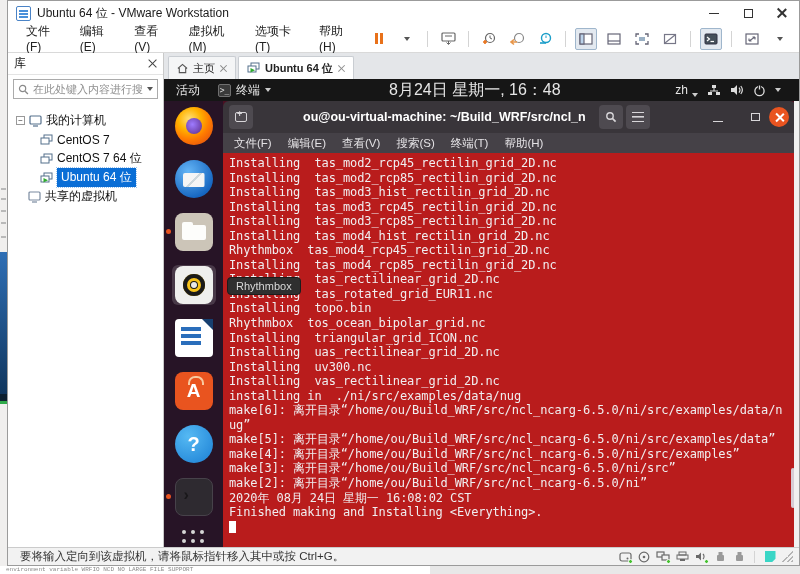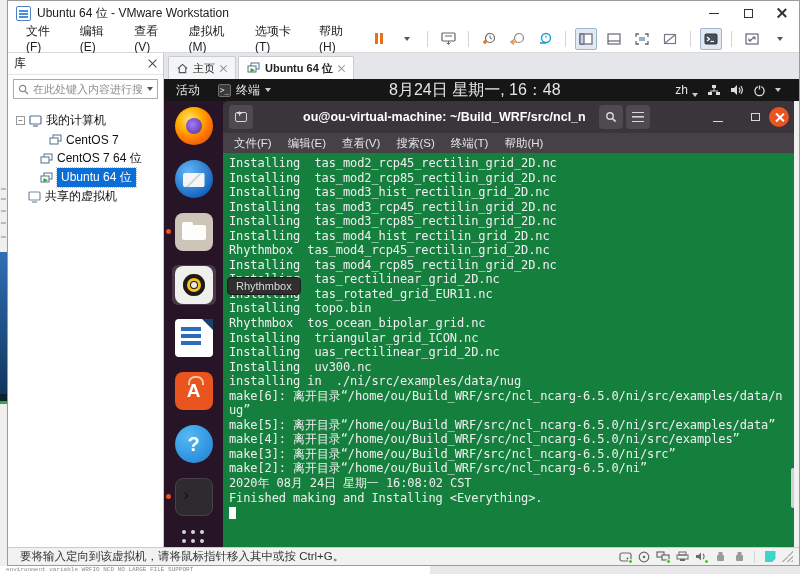--- a/index.html
+++ b/index.html
@@ -159,21 +159,21 @@
   .tt-close{position:absolute;left:546px;top:6px;width:20px;height:20px;border-radius:50%;background:#e95420;
             display:flex;align-items:center;justify-content:center;}
   .tt-close .xx2{position:relative;width:9px;height:9px;}
   .xx2::before,.xx2::after{content:"";position:absolute;left:4px;top:-1px;width:1.6px;height:11px;background:#fff;}
   .xx2::before{transform:rotate(45deg);} .xx2::after{transform:rotate(-45deg);}
 
   .term-menu{height:20px;background:#454147;display:flex;align-items:center;gap:2px;
              padding-left:4px;flex:0 0 auto;}
   .term-menu span{color:#e4e2e5;font-size:11.5px;padding:0 7px;}
 
-  .term-body{flex:1 1 auto;background:#15803d;position:relative;overflow:hidden;
+  .term-body{flex:1 1 auto;background:#b91c1c;position:relative;overflow:hidden;
              font-family:"DejaVu Sans Mono","Liberation Mono",monospace;color:#f0eef0;
              padding:3px 0 0 6px;}
   .tline{height:14.55px;line-height:14.55px;font-size:12px;white-space:pre;letter-spacing:-0.1px;}
   .cursor{display:inline-block;width:7px;height:12px;background:#fff;vertical-align:middle;}
   .scrollthumb{position:absolute;right:1px;top:315px;width:4px;height:40px;background:#d8cdd5;border-radius:2px;}
   .tooltip{position:absolute;left:4px;top:124px;background:#2f2f2f;border:1px solid #1c1c1c;
            border-radius:4px;color:#d9d9d9;font-family:"Liberation Sans",sans-serif;font-size:11px;
            padding:2px 8px;z-index:3;}
 
   
@@ -335,21 +335,21 @@
       </div>
       <div class="tree">
         <div class="trow" style="padding-left:8px">
           <span class="expander">−</span>
           <svg width="13" height="12" viewBox="0 0 13 12">
               <rect x="1" y="1" width="11" height="8" rx="1" fill="#fff" stroke="#55708c" stroke-width="1.2"></rect>
               <line x1="4" y1="11" x2="9" y2="11" stroke="#55708c" stroke-width="1.2"></line>
             </svg>
           <span>我的计算机</span>
         </div>
-        <div class="trow" style="padding-left:41px">
+        <div class="trow" style="padding-left:32px">
           <svg width="13" height="12" viewBox="0 0 13 12">
               <rect x="4" y="1" width="8" height="6" fill="#fff" stroke="#55708c"></rect>
               <rect x="1" y="4" width="8" height="6" fill="#fff" stroke="#55708c"></rect>
             </svg>
           <span>CentOS 7</span>
         </div>
         <div class="trow" style="padding-left:32px">
           <svg width="13" height="12" viewBox="0 0 13 12">
               <rect x="4" y="1" width="8" height="6" fill="#fff" stroke="#55708c"></rect>
               <rect x="1" y="4" width="8" height="6" fill="#fff" stroke="#55708c"></rect>
@@ -510,20 +510,21 @@
             <div class="tline">Installing  tas_mod4_hist_rectilin_grid_2D.nc</div>
             <div class="tline">Rhythmbox  tas_mod4_rcp45_rectilin_grid_2D.nc</div>
             <div class="tline">Installing  tas_mod4_rcp85_rectilin_grid_2D.nc</div>
             <div class="tline">Installing  tas_rectilinear_grid_2D.nc</div>
             <div class="tline">Installing  tas_rotated_grid_EUR11.nc</div>
             <div class="tline">Installing  topo.bin</div>
             <div class="tline">Rhythmbox  tos_ocean_bipolar_grid.nc</div>
             <div class="tline">Installing  triangular_grid_ICON.nc</div>
             <div class="tline">Installing  uas_rectilinear_grid_2D.nc</div>
             <div class="tline">Installing  uv300.nc</div>
+            <div class="tline">Installing  vas_rectilinear_grid_2D.nc</div>
             <div class="tline">installing in  ./ni/src/examples/data/nug</div>
             <div class="tline">make[6]: 离开目录“/home/ou/Build_WRF/src/ncl_ncarg-6.5.0/ni/src/examples/data/n</div>
             <div class="tline">ug”</div>
             <div class="tline">make[5]: 离开目录“/home/ou/Build_WRF/src/ncl_ncarg-6.5.0/ni/src/examples/data”</div>
             <div class="tline">make[4]: 离开目录“/home/ou/Build_WRF/src/ncl_ncarg-6.5.0/ni/src/examples”</div>
             <div class="tline">make[3]: 离开目录“/home/ou/Build_WRF/src/ncl_ncarg-6.5.0/ni/src”</div>
             <div class="tline">make[2]: 离开目录“/home/ou/Build_WRF/src/ncl_ncarg-6.5.0/ni”</div>
             <div class="tline">2020年 08月 24日 星期一 16:08:02 CST</div>
             <div class="tline">Finished making and Installing &lt;Everything&gt;.</div>
             <div class="tline"><span class="cursor"></span></div>

